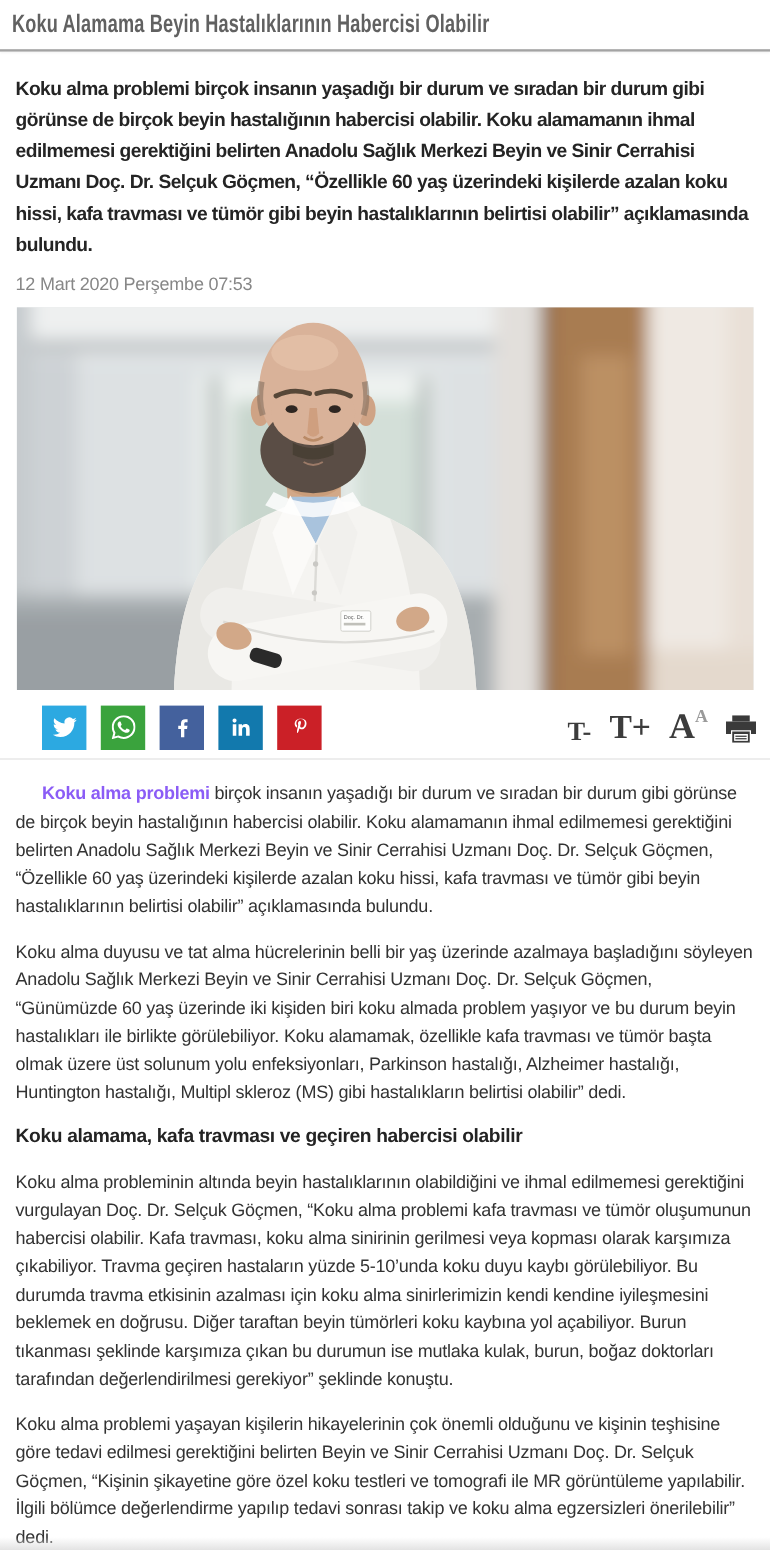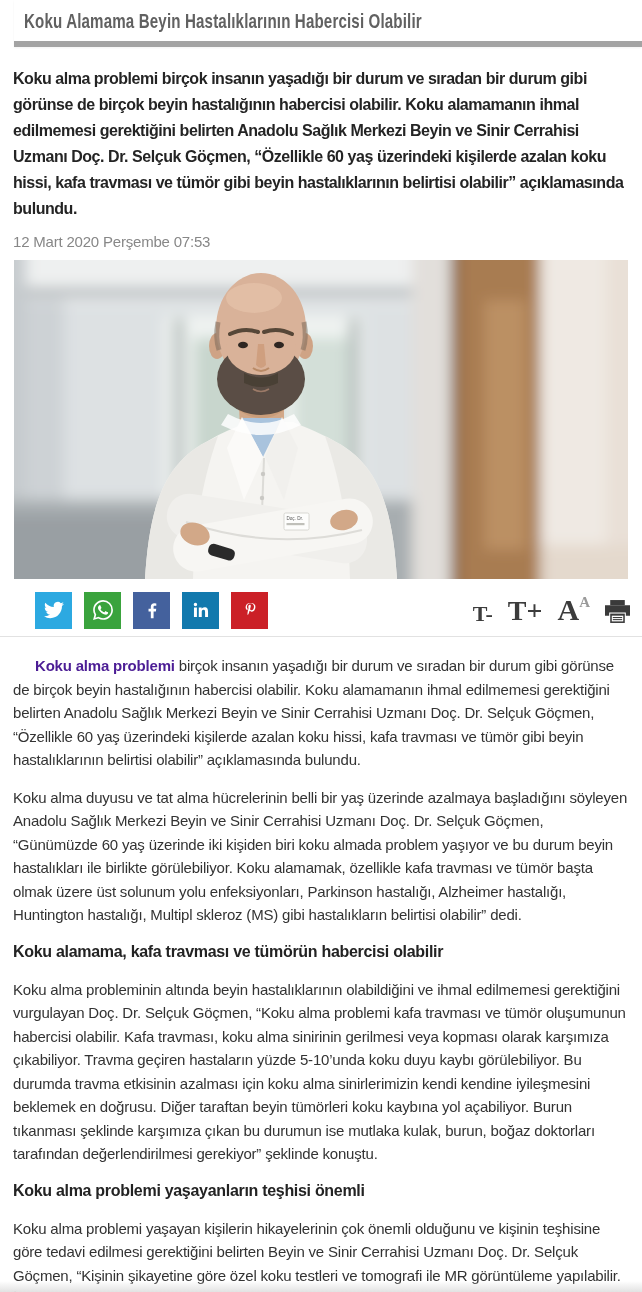--- a/index.html
+++ b/index.html
@@ -5,23 +5,22 @@
   html,body{margin:0;padding:0;}
   body{
     width:642px;height:1292px;overflow:hidden;position:relative;
     background:#ffffff;
     font-family:"Liberation Sans","DejaVu Sans",sans-serif;
     -webkit-font-smoothing:antialiased;
   }
   
   header{
     padding:7px 10px 7px 10px;
-    border-bottom:6px solid #a3a3a3;
+    border-bottom:2px solid #a3a3a3;
     box-shadow:0 1px 2px rgba(0,0,0,.05);
-    margin-left:14px;
   }
   h1.page-title{
     margin:0;font-size:21px;font-weight:600;color:#616161;line-height:27px;
   }
   h1.page-title .condense{
     display:inline-block;transform:scaleX(.72);transform-origin:0 50%;
     white-space:nowrap;letter-spacing:.2px;
   }
   
   .lead{
@@ -60,21 +59,21 @@
   .a-btn .small-a{font-size:15px;font-weight:600;font-family:"Liberation Serif",serif;color:#9a9a9a;vertical-align:13px;}
   .print-btn svg{width:25px;height:23px;fill:#3a3a3a;}
   
   .body-sep{border:none;border-top:1px solid #e2e2e2;margin:7px 0 0 0;}
   article.body-text{
     padding:17px 13px 0 13px;
     font-size:15px;line-height:23.5px;color:#333333;letter-spacing:-.2px;
   }
   article.body-text p{margin:0 0 14px 0;}
   article.body-text p.indent{text-indent:22px;}
-  article.body-text p strong{color:#4c1d95;}
+  article.body-text p strong{color:#8b5cf6;}
   article.body-text h2{
     margin:4px 0 15px 0;font-size:16px;line-height:22px;color:#232323;
     font-weight:700;letter-spacing:-.3px;
   }
   .bottom-fade{
     position:absolute;left:0;bottom:0;width:100%;height:11px;
     background:linear-gradient(to bottom, rgba(230,230,230,0) 0%, #e2e2e2 100%);
     pointer-events:none;
   }
 </style>
@@ -218,19 +217,18 @@
       </svg>
     </button>
   </div>
 </div>
 
 <hr class="body-sep">
 
 <article class="body-text">
   <p class="indent"><strong>Koku alma problemi</strong><span> birçok insanın yaşadığı bir durum ve sıradan bir durum gibi görünse de birçok beyin hastalığının habercisi olabilir. Koku alamamanın ihmal edilmemesi gerektiğini belirten Anadolu Sağlık Merkezi Beyin ve Sinir Cerrahisi Uzmanı Doç. Dr. Selçuk Göçmen, “Özellikle 60 yaş üzerindeki kişilerde azalan koku hissi, kafa travması ve tümör gibi beyin hastalıklarının belirtisi olabilir” açıklamasında bulundu.</span></p>
   <p>Koku alma duyusu ve tat alma hücrelerinin belli bir yaş üzerinde azalmaya başladığını söyleyen Anadolu Sağlık Merkezi Beyin ve Sinir Cerrahisi Uzmanı Doç. Dr. Selçuk Göçmen, “Günümüzde 60 yaş üzerinde iki kişiden biri koku almada problem yaşıyor ve bu durum beyin hastalıkları ile birlikte görülebiliyor. Koku alamamak, özellikle kafa travması ve tümör başta olmak üzere üst solunum yolu enfeksiyonları, Parkinson hastalığı, Alzheimer hastalığı, Huntington hastalığı, Multipl skleroz (MS) gibi hastalıkların belirtisi olabilir” dedi.</p>
-  <h2>Koku alamama, kafa travması ve tümörün habercisi olabilir</h2>
+  <h2>Koku alamama, kafa travması ve geçiren habercisi olabilir</h2>
   <p>Koku alma probleminin altında beyin hastalıklarının olabildiğini ve ihmal edilmemesi gerektiğini vurgulayan Doç. Dr. Selçuk Göçmen, “Koku alma problemi kafa travması ve tümör oluşumunun habercisi olabilir. Kafa travması, koku alma sinirinin gerilmesi veya kopması olarak karşımıza çıkabiliyor. Travma geçiren hastaların yüzde 5-10’unda koku duyu kaybı görülebiliyor. Bu durumda travma etkisinin azalması için koku alma sinirlerimizin kendi kendine iyileşmesini beklemek en doğrusu. Diğer taraftan beyin tümörleri koku kaybına yol açabiliyor. Burun tıkanması şeklinde karşımıza çıkan bu durumun ise mutlaka kulak, burun, boğaz doktorları tarafından değerlendirilmesi gerekiyor” şeklinde konuştu.</p>
-  <h2>Koku alma problemi yaşayanların teşhisi önemli</h2>
   <p>Koku alma problemi yaşayan kişilerin hikayelerinin çok önemli olduğunu ve kişinin teşhisine göre tedavi edilmesi gerektiğini belirten Beyin ve Sinir Cerrahisi Uzmanı Doç. Dr. Selçuk Göçmen, “Kişinin şikayetine göre özel koku testleri ve tomografi ile MR görüntüleme yapılabilir. İlgili bölümce değerlendirme yapılıp tedavi sonrası takip ve koku alma egzersizleri önerilebilir” dedi.</p>
 </article>
 
 <div class="bottom-fade"></div>
 
 </body></html>

